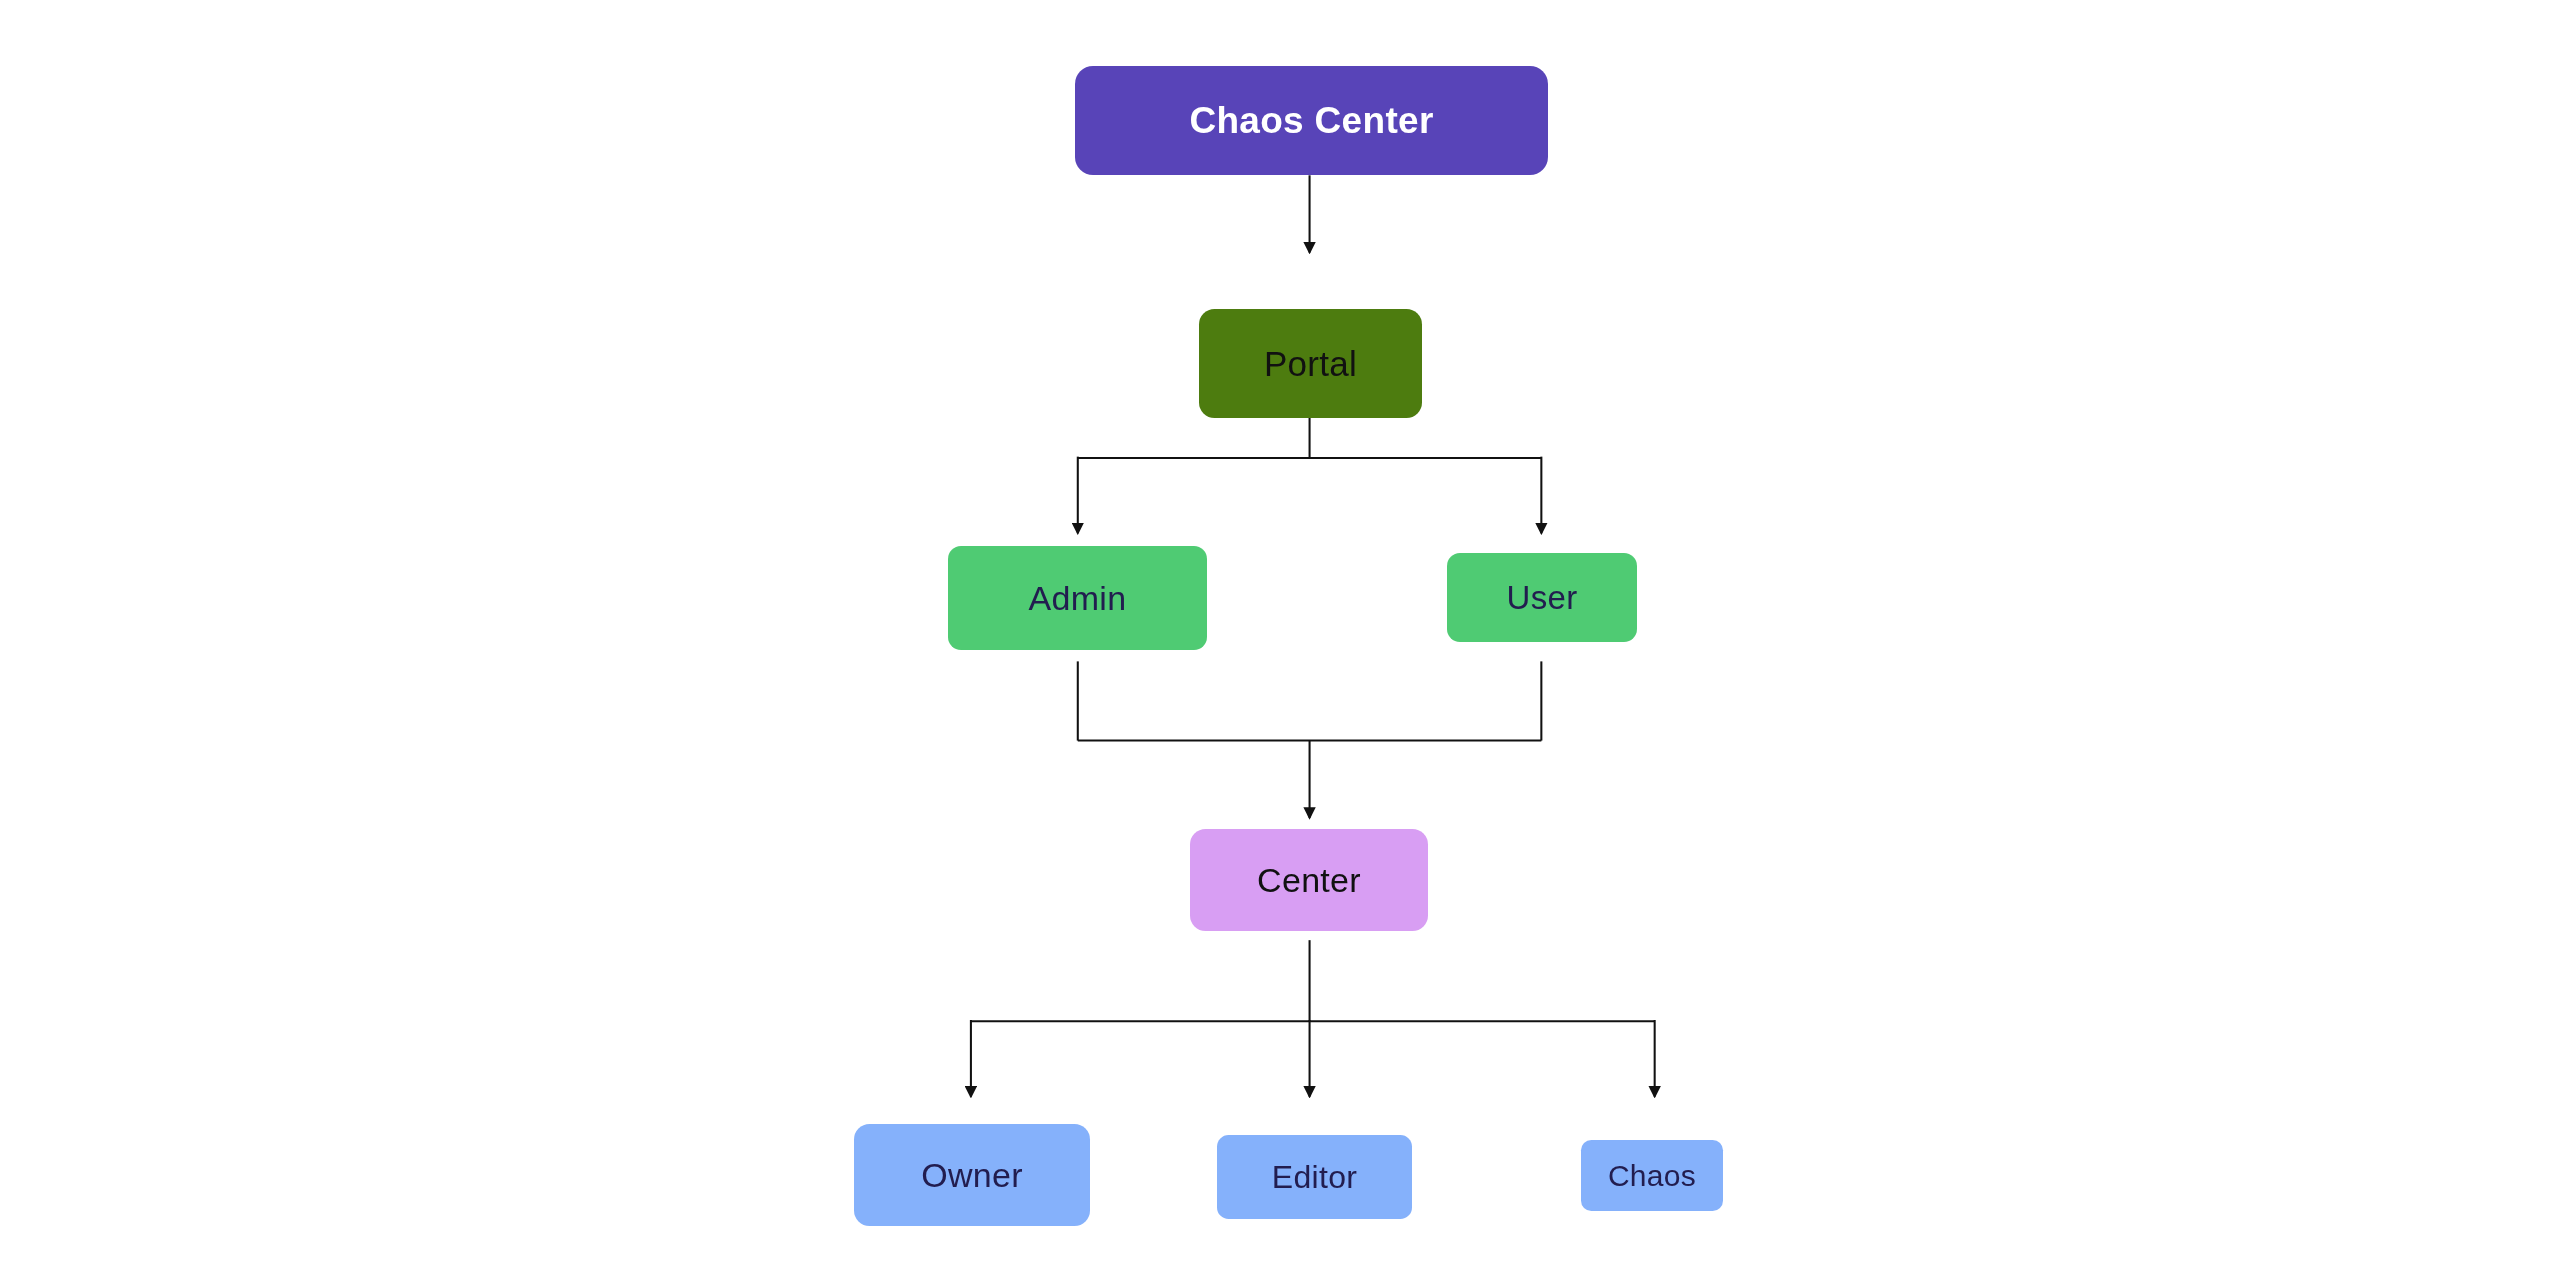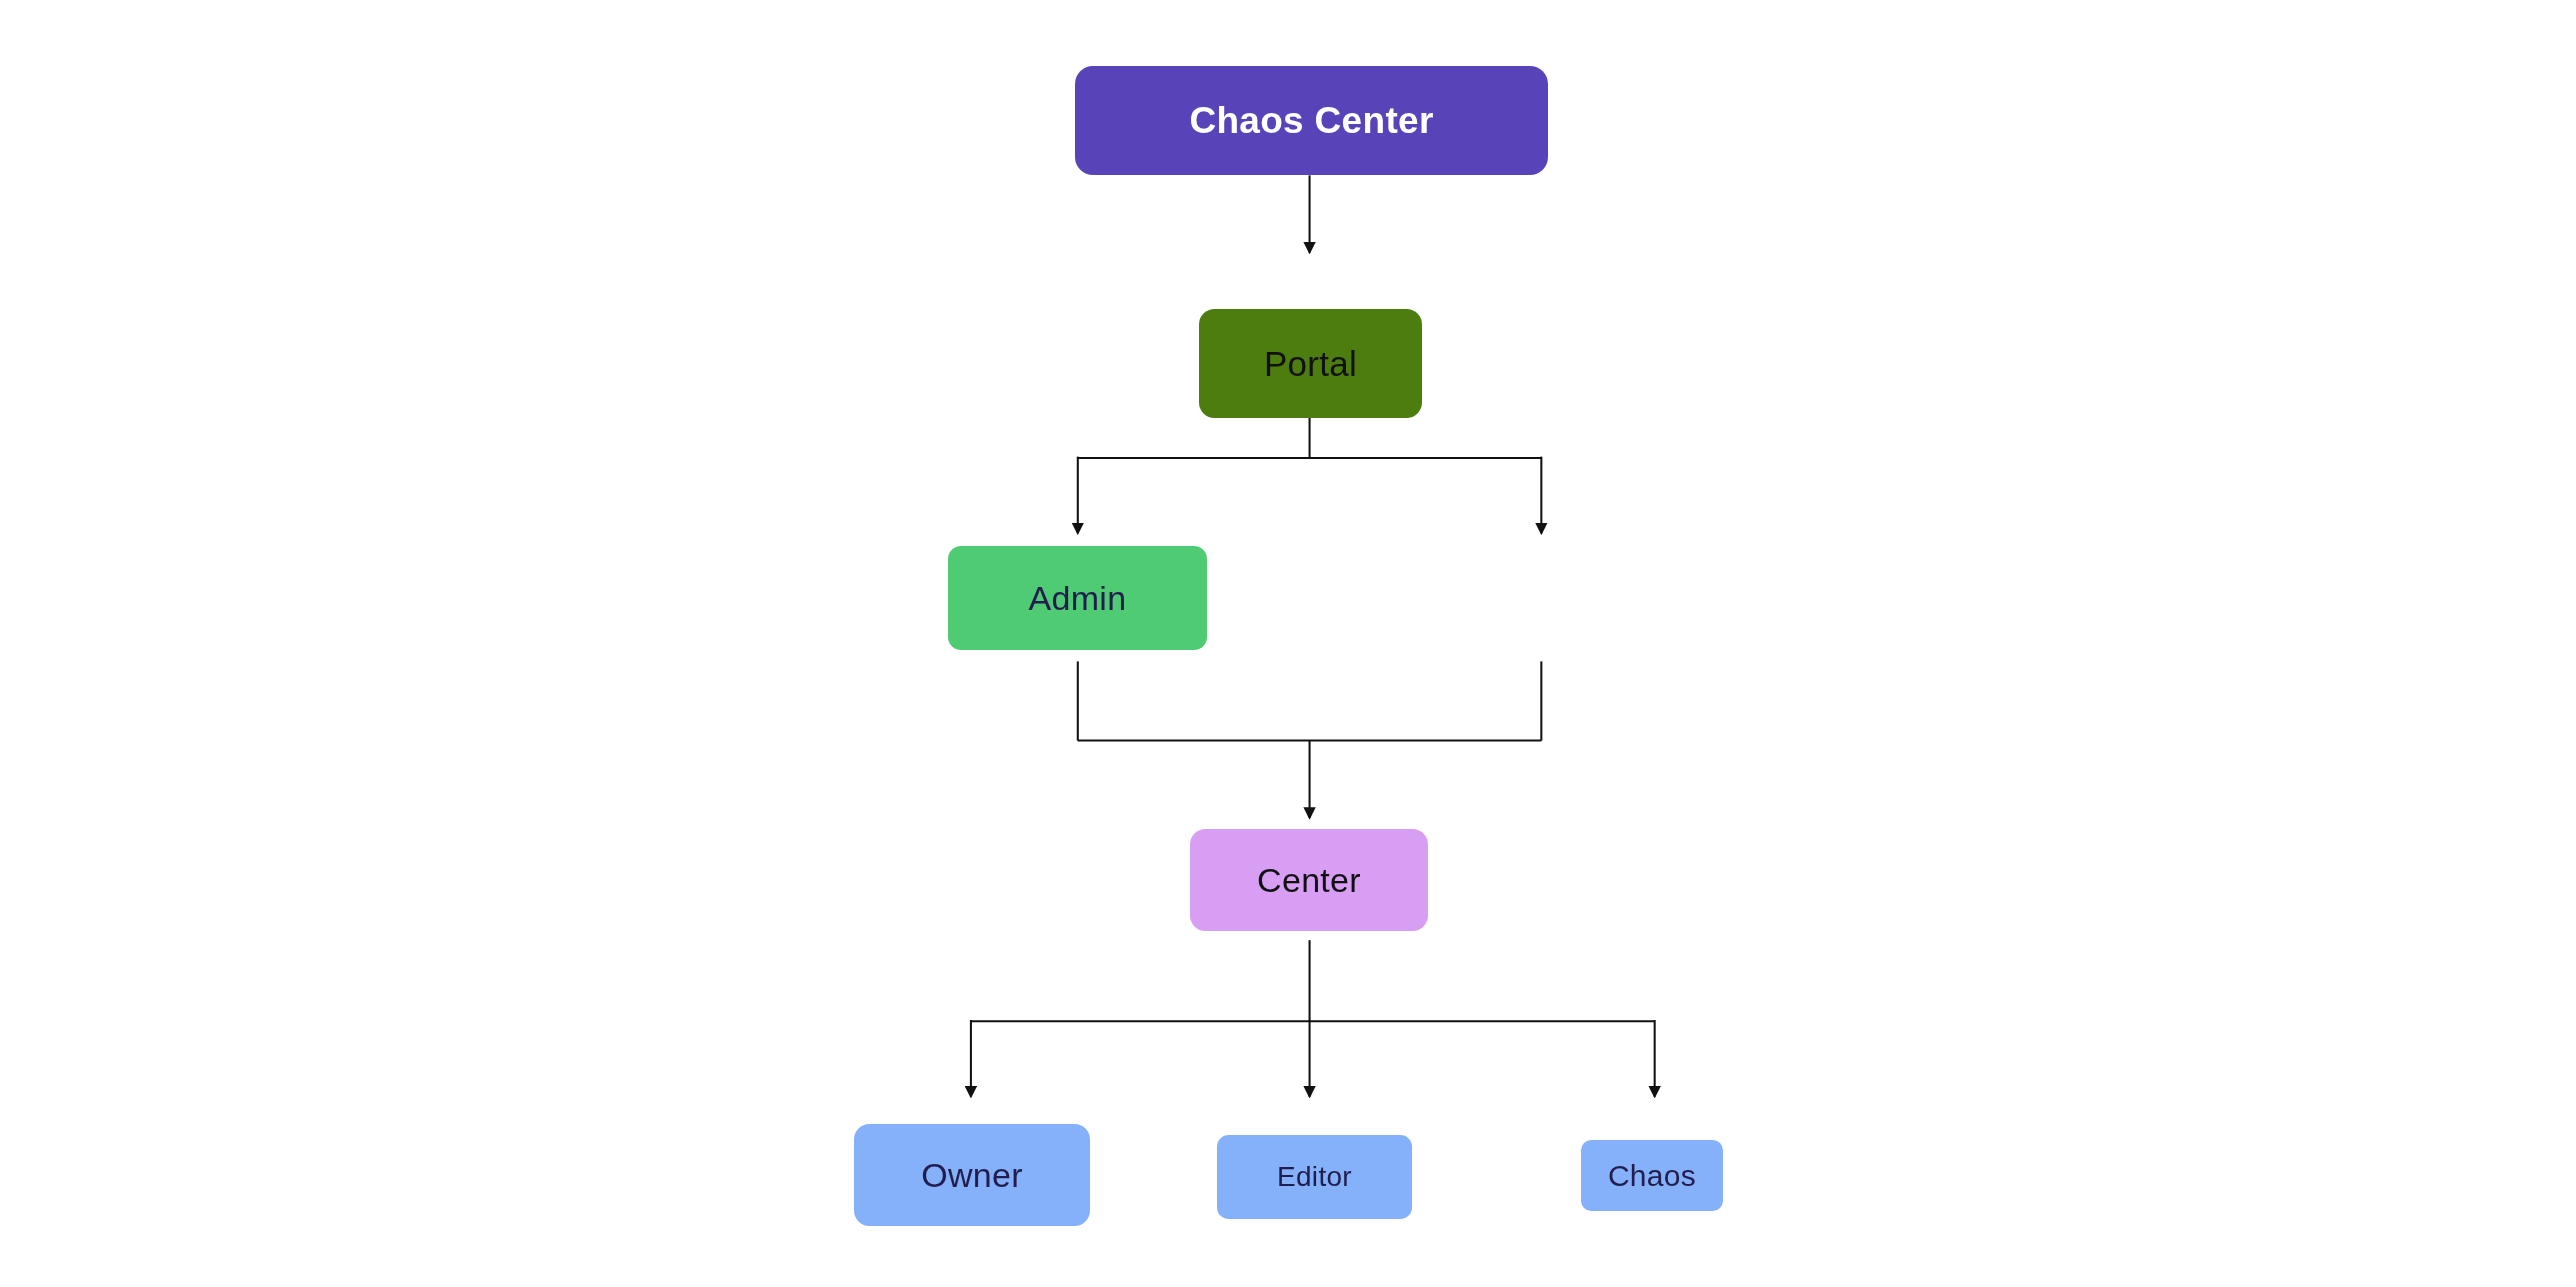--- a/index.html
+++ b/index.html
@@ -31,21 +31,21 @@
     box-sizing: border-box;
     white-space: nowrap;
     letter-spacing: 0.3px;
   }
   .node-chaos   { left: 1075px; top: 66px;  width: 473px; height: 109px; border-radius: 18px; font-size: 37px; font-weight: 700; }
   .node-portal  { left: 1199px; top: 267px;  width: 223px; height: 109px; border-radius: 15.5px; font-size: 35px; }
   .node-admin   { left: 948px; top: 546px;  width: 259px; height: 104px; border-radius: 13px; font-size: 34px; }
   .node-user    { left: 1447px; top: 553px;  width: 190px; height: 89px; border-radius: 13px; font-size: 33px; }
   .node-project { left: 1190px; top: 829px; width: 238px; height: 102px; border-radius: 15.5px; font-size: 34px; }
   .node-owner   { left: 854px; top: 1124px; width: 236px; height: 102px; border-radius: 15.5px; font-size: 34px; }
-  .node-editor  { left: 1217px; top: 1135px; width: 195px; height: 84px; border-radius: 11.6px; font-size: 28px; }
+  .node-editor  { left: 1217px; top: 1135px; width: 195px; height: 84px; border-radius: 11.6px; font-size: 32px; }
   .node-viewer  { left: 1581px; top: 1140px; width: 142px; height: 71px; border-radius: 10.3px; font-size: 30px; }
   .edge {
     fill: none;
     stroke-width: 3.2px;
   }
 </style>
 </head>
 <body>
 
 <div id="canvas">
@@ -75,20 +75,21 @@
     <path class="edge" d="M 2034 1584 V 1703" marker-end="url(#arrow)" style="stroke: rgb(17, 17, 17);"></path>
     <path class="edge" d="M 2570 1584 V 1703" marker-end="url(#arrow)" style="stroke: rgb(17, 17, 17);"></path>
   </svg>
 
   <div class="node node-chaos" style="background-color: rgb(88, 68, 184); color: rgb(255, 255, 255);">Chaos Center</div>
 
   <div class="node node-portal" style="background-color: #4d7c0f; color: rgb(17, 17, 17); margin-top: 42px;">Portal</div>
 
   <div class="node node-admin" style="background-color: rgb(79, 203, 115); color: rgb(34, 29, 79);">Admin</div>
 
+  <div class="node node-user" style="background-color: rgb(79, 203, 115); color: rgb(34, 29, 79);">User</div>
 
   <div class="node node-project" style="background-color: rgb(216, 158, 243); color: rgb(17, 17, 17);">Center</div>
 
   <div class="node node-owner" style="background-color: rgb(133, 177, 251); color: rgb(34, 29, 79);">Owner</div>
 
   <div class="node node-editor" style="background-color: rgb(133, 177, 251); color: rgb(34, 29, 79);">Editor</div>
 
   <div class="node node-viewer" style="background-color: rgb(133, 177, 251); color: rgb(34, 29, 79);">Chaos</div>
 
 </div>

